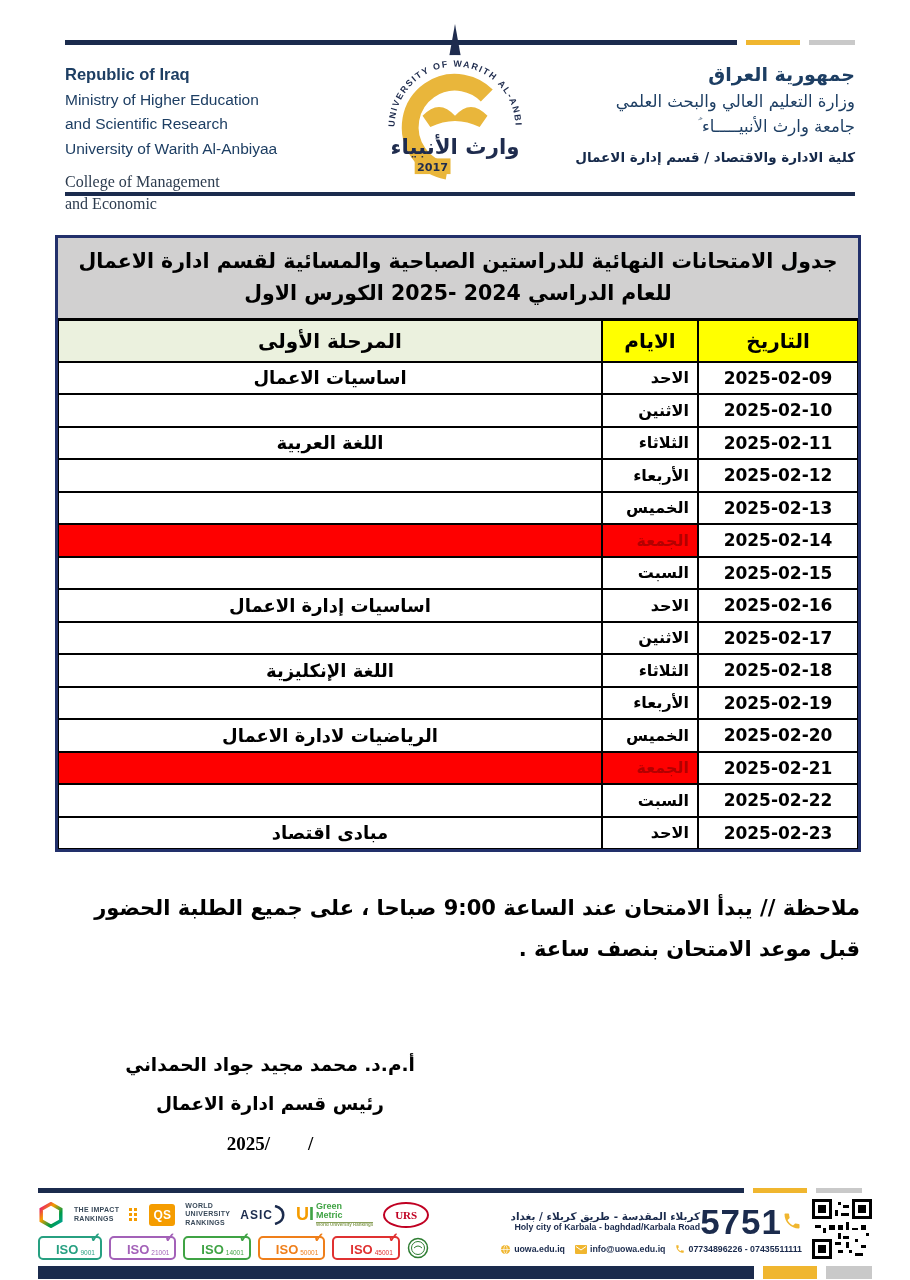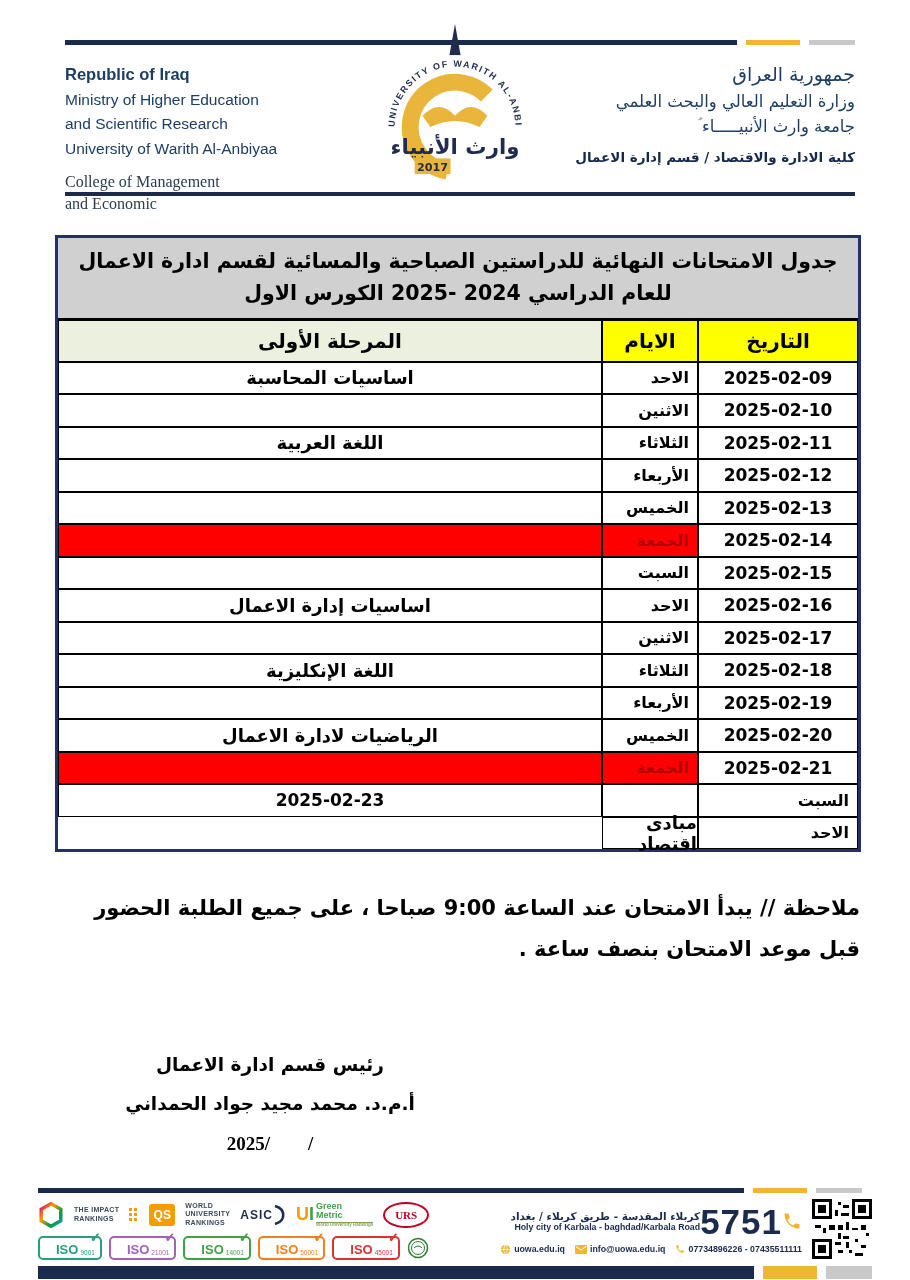--- a/index.html
+++ b/index.html
@@ -13,21 +13,21 @@
   .seg-navy{flex:1;background:#1b2b4d;}
   .seg-yellow{width:54px;background:#f0b62f;}
   .seg-gray{width:46px;background:#c9c9c9;}
   .top-line{top:40px;}
   .header-bottom-line{position:absolute;top:192px;left:65px;width:790px;height:4px;background:#1b2b4d;}
   .header-left{position:absolute;top:62px;left:65px;color:#1d3e63;font-family:"Liberation Sans",sans-serif;}
   .hl-bold{font-weight:bold;font-size:16.5px;line-height:1.55;}
   .hl-line{font-size:15.5px;line-height:1.6;}
   .hl-college{margin-top:9px;font-family:"Liberation Serif",serif;font-size:16px;line-height:1.4;color:#2c3b4e;}
   .header-right{position:absolute;top:60px;right:55px;text-align:right;direction:rtl;color:#1d3e63;}
-  .hr1{font-weight:normal;font-size:19px;line-height:1.5;}
+  .hr1{font-weight:bold;font-size:19px;line-height:1.5;}
   .hr2{font-size:16.5px;line-height:1.55;}
   .hr3{font-size:16.5px;line-height:1.55;text-align:right;}
   .hr4{font-weight:bold;font-size:13.5px;margin-top:9px;color:#15294a;}
   .logo-wrap{position:absolute;top:24px;left:50%;transform:translateX(-50%);z-index:3;}
   
   .exam-table{
     position:absolute;top:235px;left:55px;width:800px;
     border:3px solid #22306b;direction:rtl;background:#fff;
   }
   .t-title{
@@ -143,21 +143,21 @@
 
 <div class="exam-table">
   <div class="t-title">جدول الامتحانات النهائية للدراستين الصباحية والمسائية لقسم ادارة الاعمال للعام الدراسي 2024 -2025 الكورس الاول</div>
   <div class="t-grid">
     <div class="cell header-cell h-date">التاريخ</div>
     <div class="cell header-cell h-day">الايام</div>
     <div class="cell header-cell h-stage">المرحلة الأولى</div>
 
   <div class="cell data-cell c-date">2025-02-09</div>
       <div class="cell data-cell c-day">الاحد</div>
-      <div class="cell data-cell c-subject">اساسيات المحاسبة</div>
+      <div class="cell data-cell c-subject">اساسيات الاعمال</div>
       <div class="cell data-cell c-date">2025-02-10</div>
       <div class="cell data-cell c-day">الاثنين</div>
       <div class="cell data-cell c-subject"></div>
       <div class="cell data-cell c-date">2025-02-11</div>
       <div class="cell data-cell c-day">الثلاثاء</div>
       <div class="cell data-cell c-subject">اللغة العربية</div>
       <div class="cell data-cell c-date">2025-02-12</div>
       <div class="cell data-cell c-day">الأربعاء</div>
       <div class="cell data-cell c-subject"></div>
       <div class="cell data-cell c-date">2025-02-13</div>
@@ -180,33 +180,34 @@
       <div class="cell data-cell c-subject">اللغة الإنكليزية</div>
       <div class="cell data-cell c-date">2025-02-19</div>
       <div class="cell data-cell c-day">الأربعاء</div>
       <div class="cell data-cell c-subject"></div>
       <div class="cell data-cell c-date">2025-02-20</div>
       <div class="cell data-cell c-day">الخميس</div>
       <div class="cell data-cell c-subject">الرياضيات لادارة الاعمال</div>
       <div class="cell data-cell c-date">2025-02-21</div>
       <div class="cell data-cell c-day hol-day">الجمعة</div>
       <div class="cell data-cell c-subject hol-bg"></div>
+      <div class="cell data-cell c-date">2025-02-22</div>
       <div class="cell data-cell c-day">السبت</div>
       <div class="cell data-cell c-subject"></div>
       <div class="cell data-cell c-date">2025-02-23</div>
       <div class="cell data-cell c-day">الاحد</div>
       <div class="cell data-cell c-subject">مبادى اقتصاد</div>
     </div>
 </div>
 
 <div class="note">ملاحظة  // يبدأ الامتحان عند الساعة 9:00 صباحا ، على جميع الطلبة الحضور قبل موعد الامتحان بنصف ساعة .</div>
 
 <div class="signature">
+  <div>أ.م.د. محمد مجيد جواد الحمداني</div>
   <div>رئيس قسم ادارة الاعمال</div>
-  <div>أ.م.د. محمد مجيد جواد الحمداني</div>
   <div class="sig-date">2025/        /</div>
 </div>
 
 <div class="tri-line footer-top-line" style="top:1188px;left:38px;width:824px;">
   <div class="seg seg-navy"></div>
   <div class="seg seg-yellow"></div>
   <div class="seg seg-gray"></div>
 </div>
 
 <div class="footer-content">

